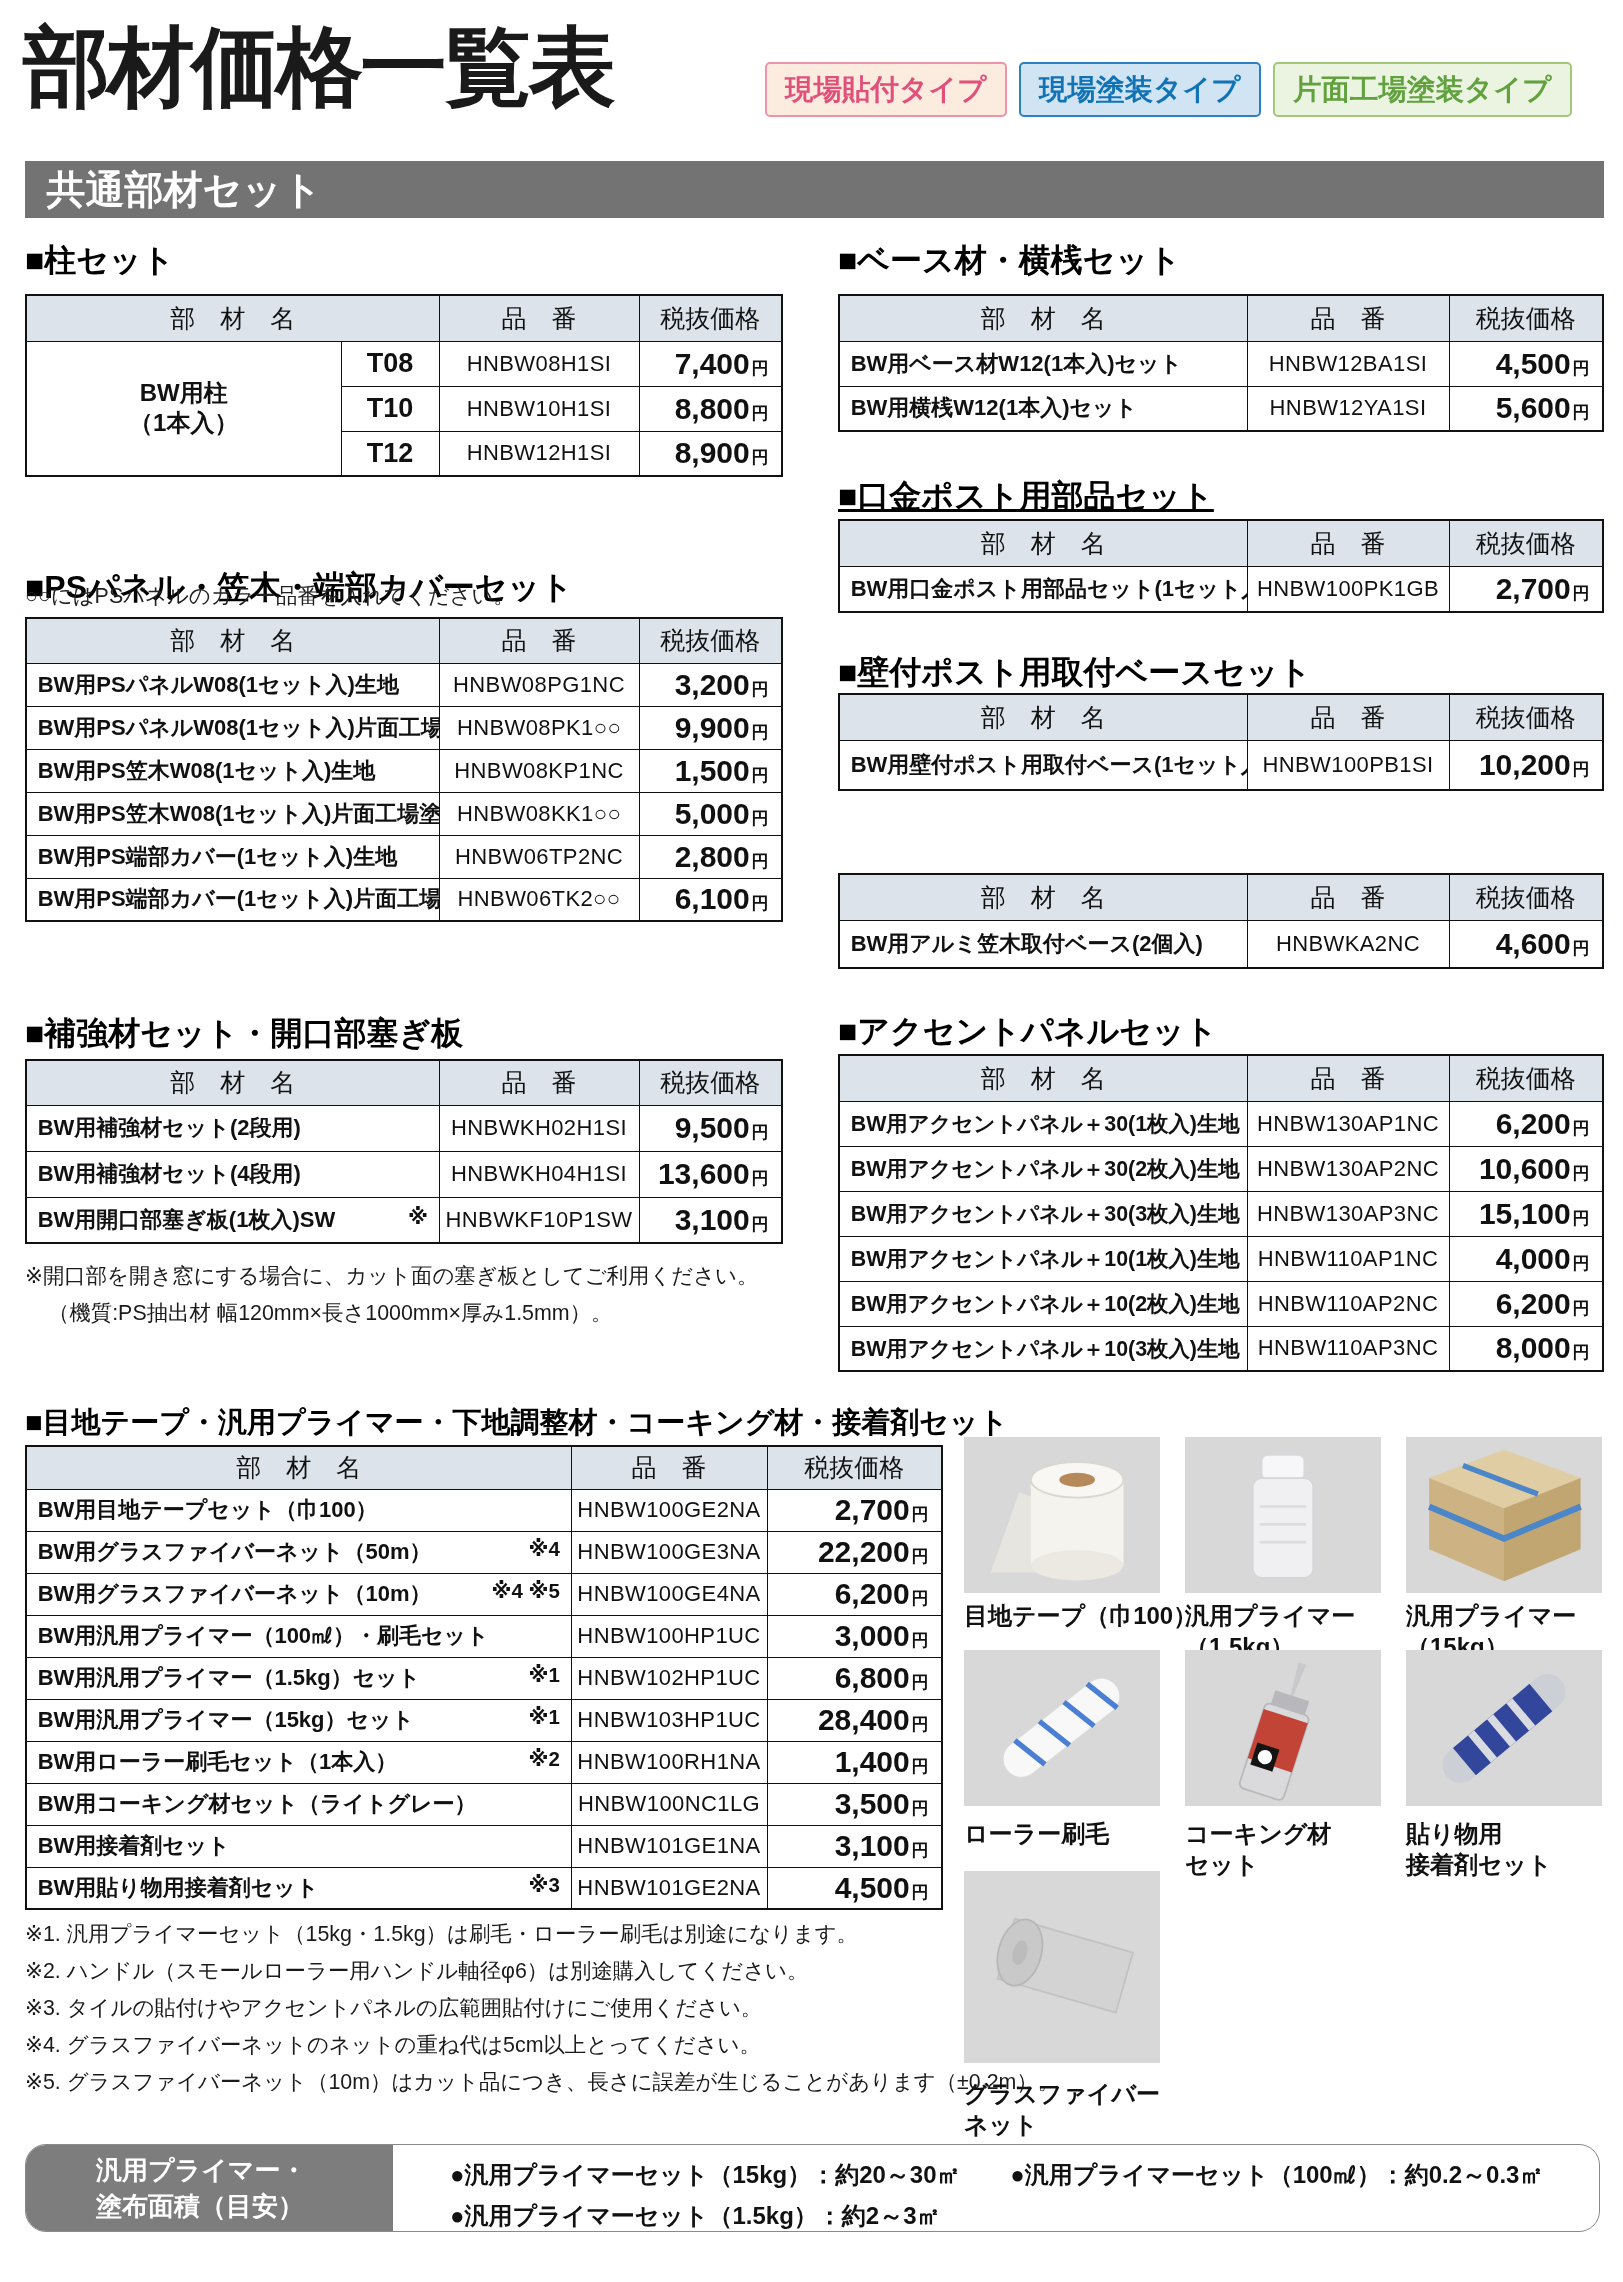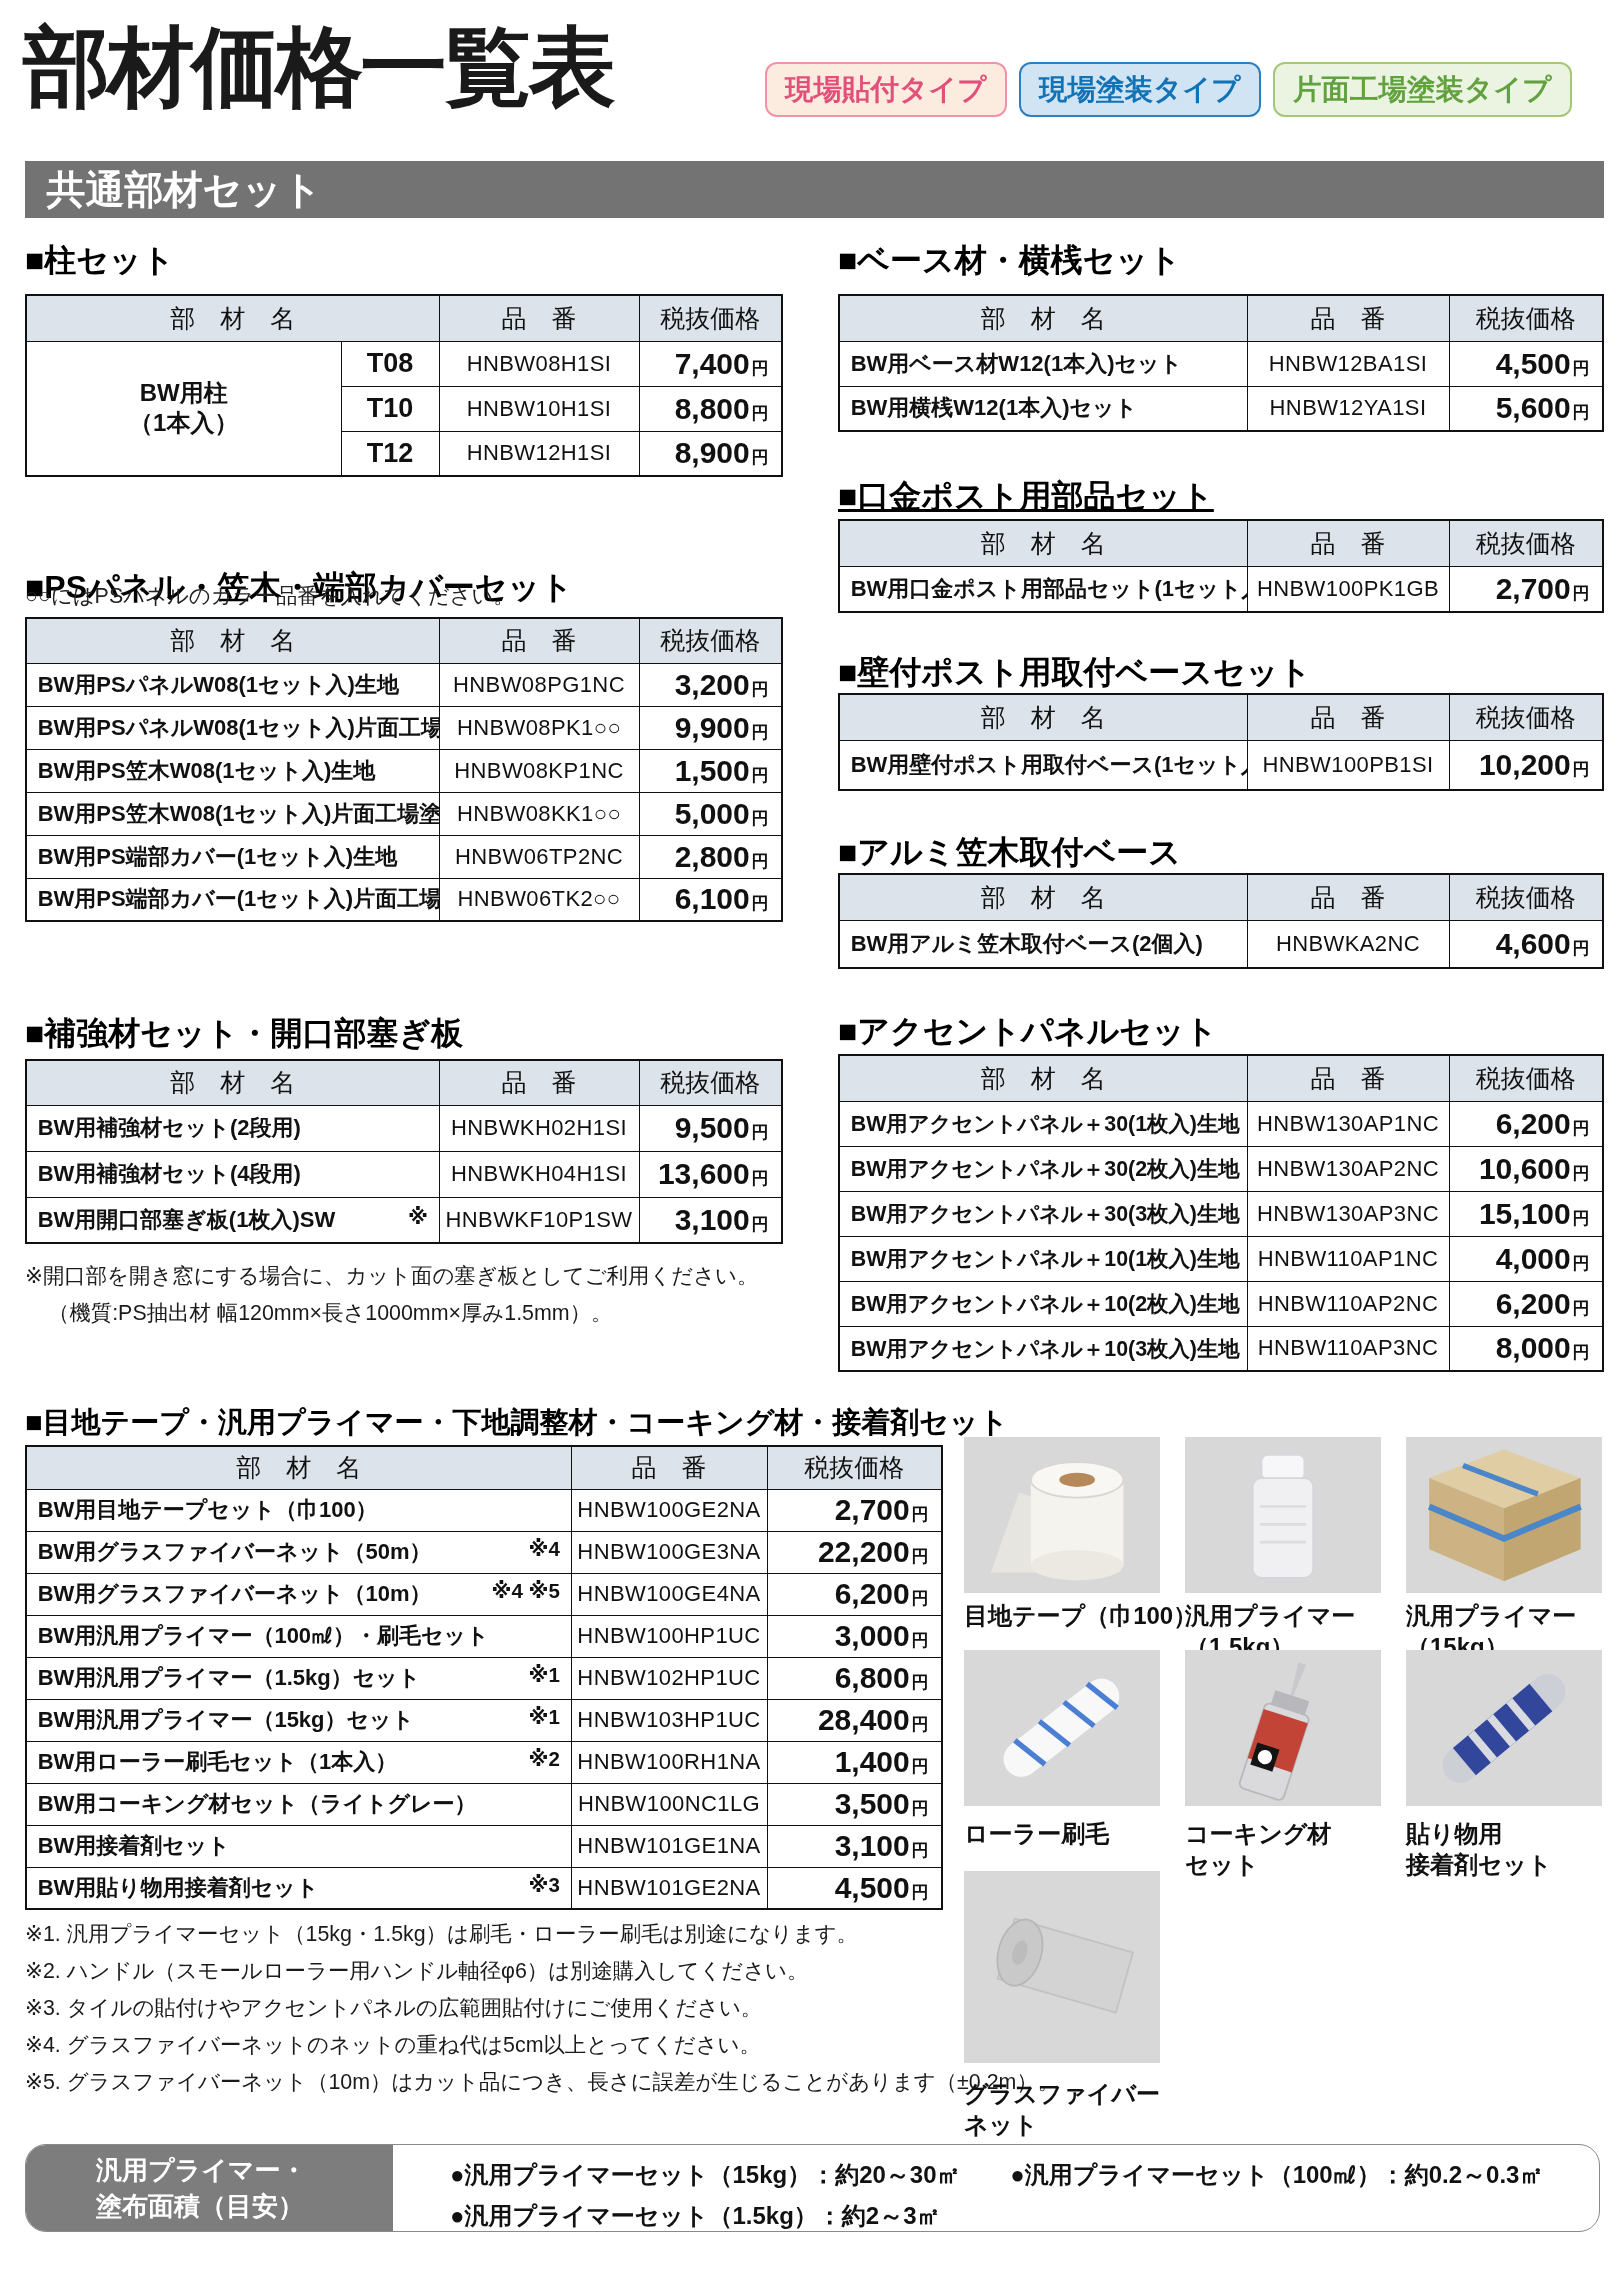--- a/index.html
+++ b/index.html
@@ -10,21 +10,21 @@
   }
   .pre { white-space:pre-line; }
 
   
   .title {
     position:absolute; left:23px; top:9px;
     font-size:87px; font-weight:900; letter-spacing:-2.7px; color:#1a1a1a;
   }
   .tags { position:absolute; left:765px; top:62px; height:55px; display:flex; gap:12.5px; align-items:stretch; }
   .tag {
-    display:flex; align-items:center; padding:8px 18px; border-radius:12px;
+    display:flex; align-items:center; padding:8px 18px; border-radius:5px;
     border:2.7px solid; font-size:28.5px; font-weight:bold; line-height:1;
   }
   .tag-pink  { color:#e0507a; background:#fcebdf; border-color:#ef93a8; }
   .tag-blue  { color:#1272b6; background:#d0e4f4; border-color:#2e7fc0; }
   .tag-green { color:#61a13e; background:#ebf3e1; border-color:#a2c878; }
 
   .band {
     position:absolute; left:25px; top:161px; width:1579px; height:57px;
     background:#737373; color:#ffffff; font-size:39px; font-weight:bold;
     line-height:57px; padding-left:21.4px;
@@ -379,21 +379,20 @@
       </thead>
     <tbody>
       <tr>
         <td class="name">BW用壁付ポスト用取付ベース(1セット入)</td>
         <td class="code">HNBW100PB1SI</td>
         <td class="price"><span class="num">10,200</span><span class="yen">円</span></td>
       </tr>
     </tbody>
   </table>
 
-  <div class="h2" style="left:838px; top:831px;">■アルミ笠木取付ベース</div>
   <table class="ptable t-alumi">
     <colgroup>
         <col style="width:408px">
         <col style="width:202px">
         <col style="width:154px">
       </colgroup>
     <thead>
         <tr>
       <th>部　材　名</th>
       <th>品　番</th>

